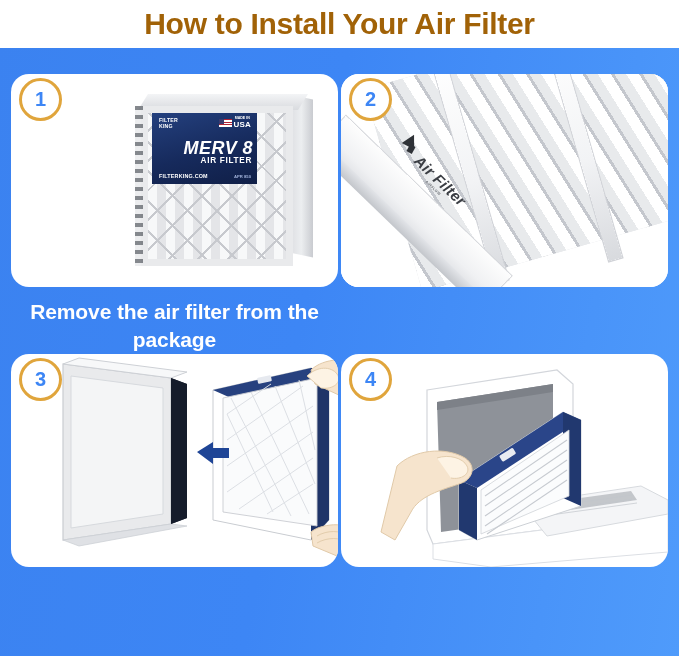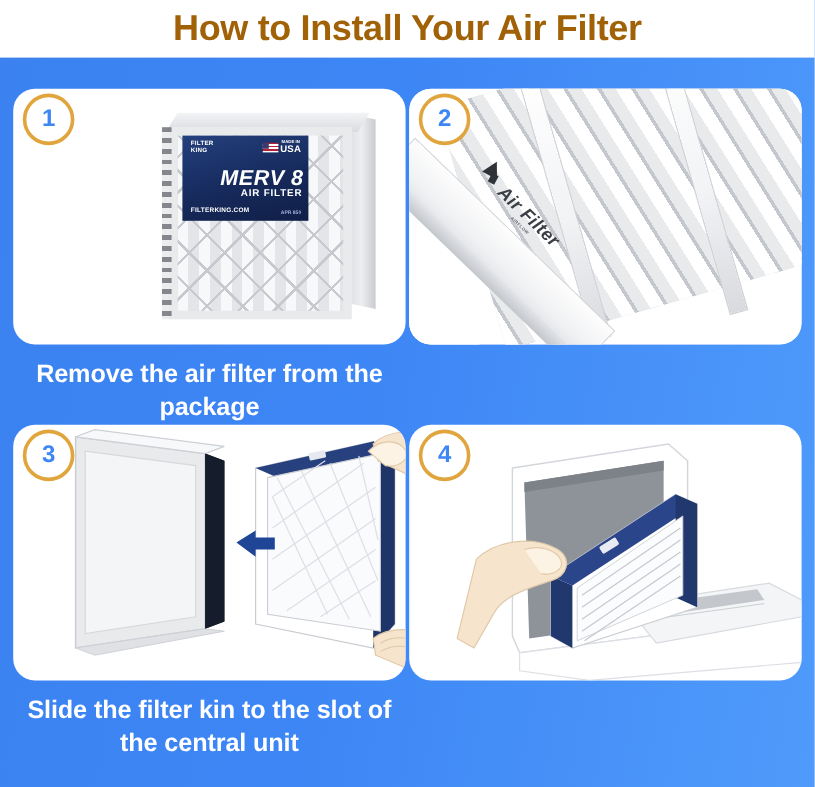--- a/index.html
+++ b/index.html
@@ -347,21 +347,20 @@
               <path d="M306 189 C316 183 330 183 336 189" fill="none" stroke="#e0c9a8" stroke-width="0.9"></path>
             </g>
 
             <g>
               <polygon points="186,98 202,88 202,94 218,94 218,104 202,104 202,110" fill="#1f4596"></polygon>
             </g>
           </svg>
         </div>
         <div class="badge">3</div>
       </div>
-      <div class="caption">Slide the filter kin to the slot of the central unit</div>
     </div>
 
     <div class="step step-4">
       <div class="card">
         <div class="stage illus">
           <svg viewBox="0 0 327 213">
 
             <g>
               <polygon points="86,36 216,16 232,30 232,172 92,190 86,176" fill="#ffffff" stroke="#d3d6db" stroke-width="1.2"></polygon>
               <polygon points="96,48 212,30 212,162 100,178" fill="#8e9299"></polygon>

